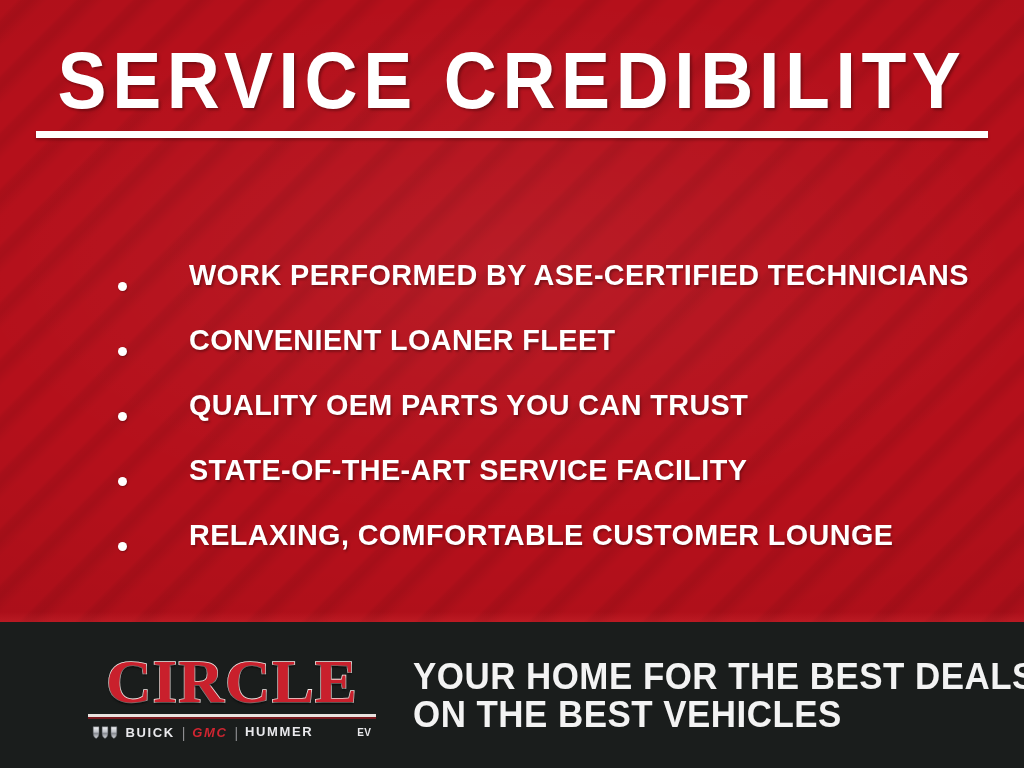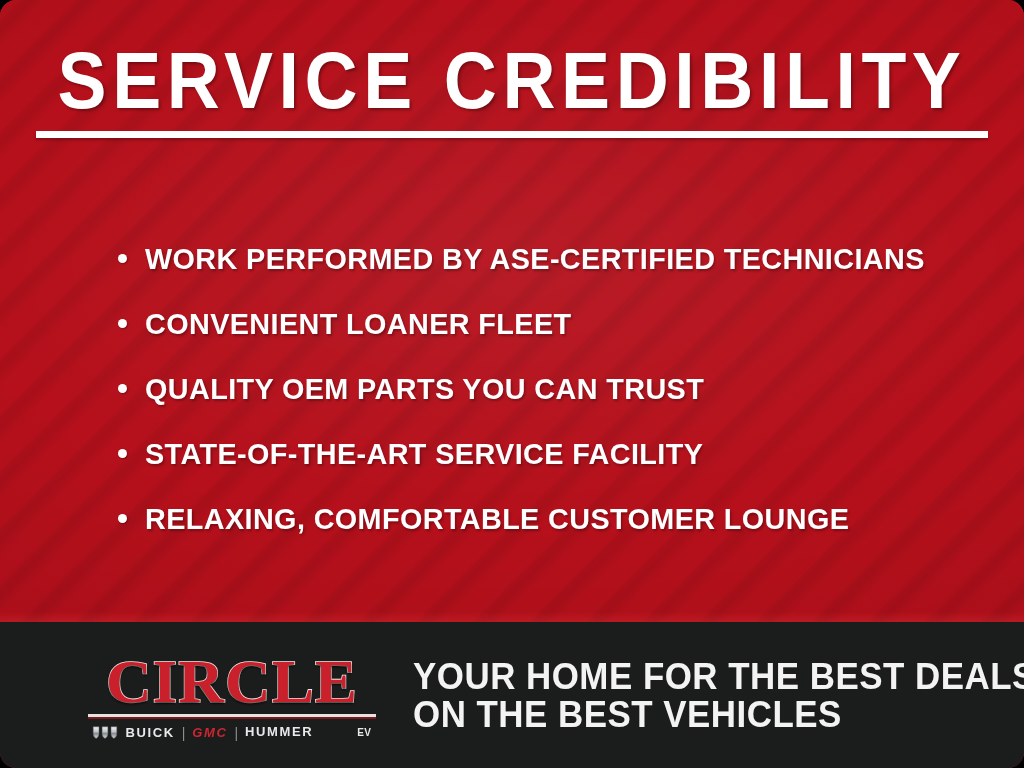--- a/index.html
+++ b/index.html
@@ -10,21 +10,20 @@
   body {
     font-family: "Liberation Sans", sans-serif;
   }
 
   #slide {
     position: relative;
     width: 1024px;
     height: 768px;
     overflow: hidden;
     background: #b5101b;
-    border-radius: 16px;
   }
 
   
   .red-panel {
     position: absolute;
     left: 0;
     top: 0;
     width: 1024px;
     height: 622px;
     background-color: #b5101b;
@@ -92,22 +91,23 @@
 
   
   .bullets {
     position: absolute;
     left: 118px;
     top: 226px;
     width: 880px;
   }
   .bullet-row {
     display: flex;
-    align-items: center;
+    align-items: flex-end;
     height: 65px;
+    gap: 44px;
   }
   .bullet-dot {
     width: 9px;
     height: 9px;
     border-radius: 50%;
     background: #ffffff;
     flex: 0 0 auto;
     margin-right: 18px;
     box-shadow: 1px 1px 2px rgba(0,0,0,0.3);
   }

